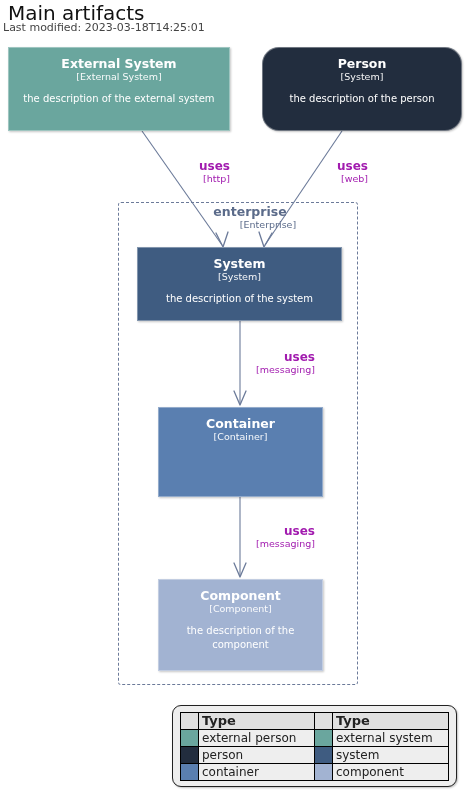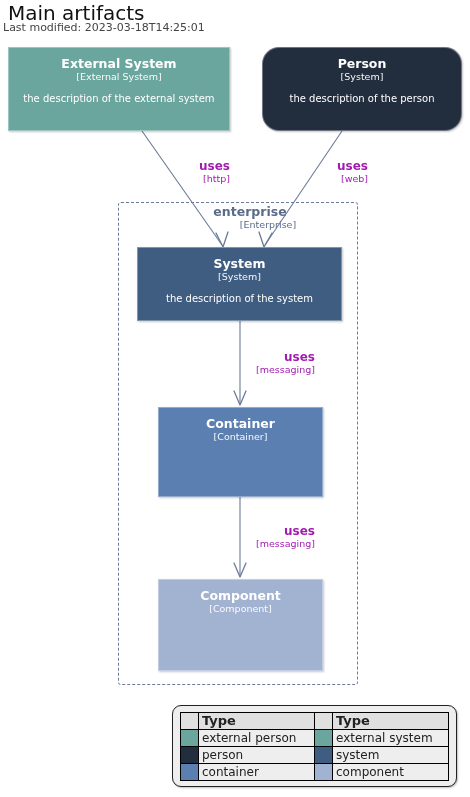--- a/index.html
+++ b/index.html
@@ -233,20 +233,21 @@
 </div>
 
 <div class="node" id="node-container" style="background: rgb(90, 127, 176);">
   <div class="n-name">Container</div>
   <div class="n-tech">[Container]</div>
 </div>
 
 <div class="node" id="node-component" style="background: rgb(162, 179, 210);">
   <div class="n-name">Component</div>
   <div class="n-tech">[Component]</div>
+  <div class="n-desc">the description of the component</div>
 </div>
 
 <div class="edge-label" id="edge-label-uses-http">
   <div class="e-name">uses</div>
   <div class="e-tech">[http]</div>
 </div>
 <div class="edge-label" id="edge-label-uses-web">
   <div class="e-name">uses</div>
   <div class="e-tech">[web]</div>
 </div>

